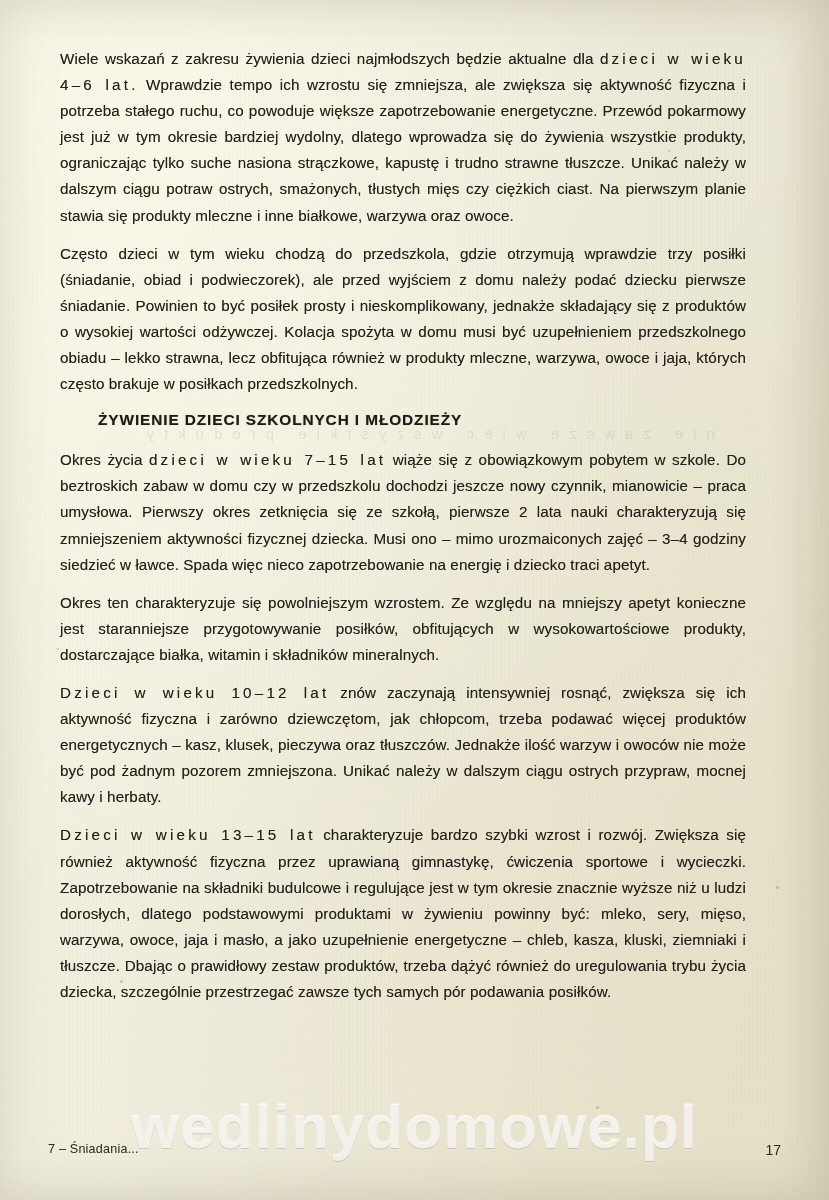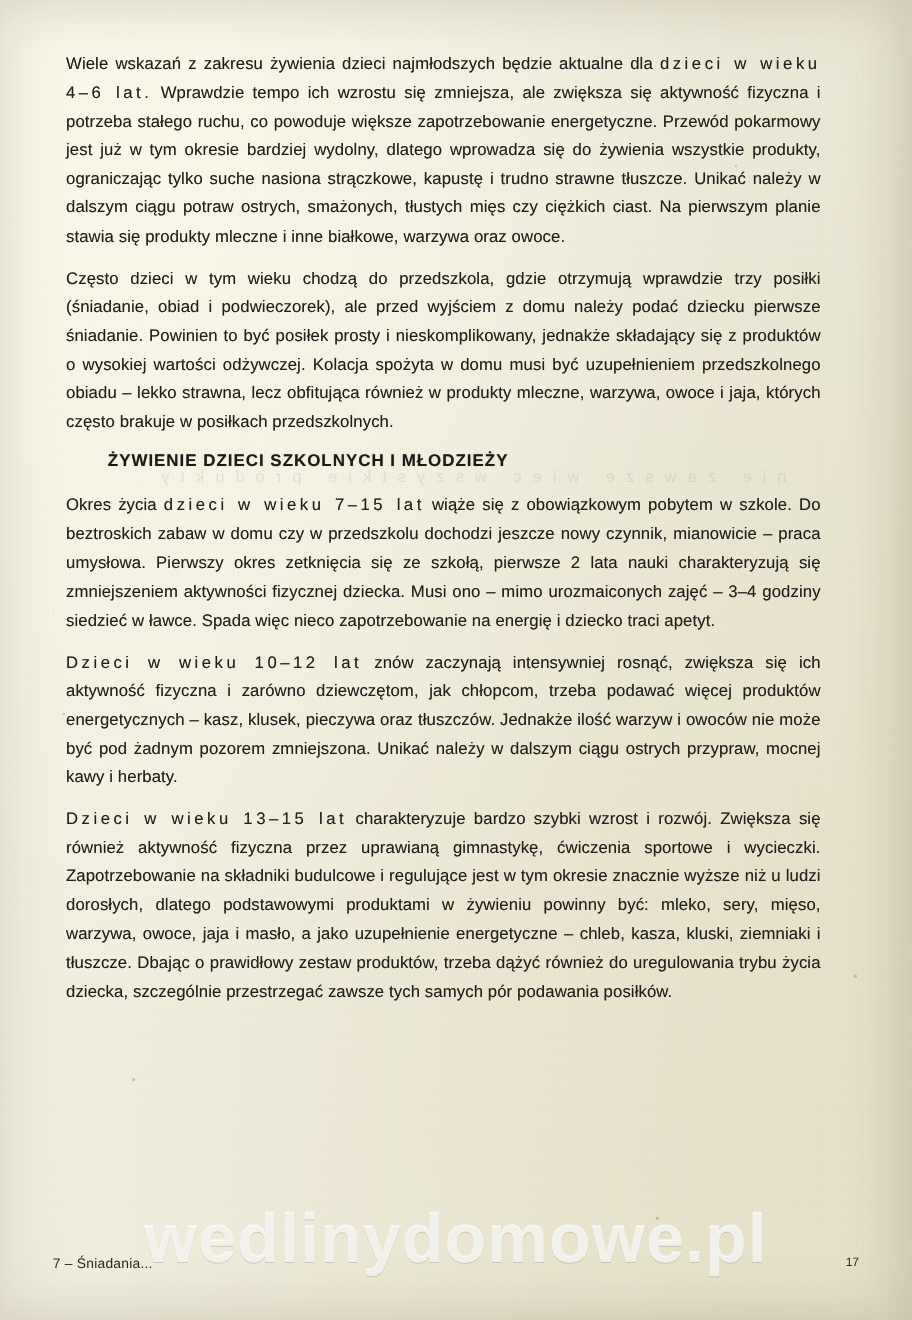--- a/index.html
+++ b/index.html
@@ -85,21 +85,21 @@
     left: 0;
     top: 0;
     font-size: 12.6px;
     color: #2b2721;
     letter-spacing: 0.2px;
   }
   .footer-right {
     position: absolute;
     right: 0;
     top: 0;
-    font-size: 11px;
+    font-size: 14px;
     color: #2b2721;
   }
 
   
   .watermark {
     position: absolute;
     left: 0;
     right: 0;
     bottom: 42px;
     text-align: center;
@@ -153,20 +153,21 @@
 <div class="content">
 
   <p class="para">Wiele wskazań z zakresu żywienia dzieci najmłodszych będzie aktualne dla <span class="spaced">dzieci w wieku 4–6 lat.</span> Wprawdzie tempo ich wzrostu się zmniejsza, ale zwiększa się aktywność fizyczna i potrzeba stałego ruchu, co powoduje większe zapotrzebowanie energetyczne. Przewód pokarmowy jest już w tym okresie bardziej wydolny, dlatego wprowadza się do żywienia wszystkie produkty, ograniczając tylko suche nasiona strączkowe, kapustę i trudno strawne tłuszcze. Unikać należy w dalszym ciągu potraw ostrych, smażonych, tłustych mięs czy ciężkich ciast. Na pierwszym planie stawia się produkty mleczne i inne białkowe, warzywa oraz owoce.</p>
 
   <p class="para">Często dzieci w tym wieku chodzą do przedszkola, gdzie otrzymują wprawdzie trzy posiłki (śniadanie, obiad i podwieczorek), ale przed wyjściem z domu należy podać dziecku pierwsze śniadanie. Powinien to być posiłek prosty i nieskomplikowany, jednakże składający się z produktów o wysokiej wartości odżywczej. Kolacja spożyta w domu musi być uzupełnieniem przedszkolnego obiadu – lekko strawna, lecz obfitująca również w produkty mleczne, warzywa, owoce i jaja, których często brakuje w posiłkach przedszkolnych.</p>
 
   <h2 class="section-heading">ŻYWIENIE DZIECI SZKOLNYCH I MŁODZIEŻY</h2>
 
   <p class="para">Okres życia <span class="spaced">dzieci w wieku 7–15 lat</span> wiąże się z obowiązkowym pobytem w szkole. Do beztroskich zabaw w domu czy w przedszkolu dochodzi jeszcze nowy czynnik, mianowicie – praca umysłowa. Pierwszy okres zetknięcia się ze szkołą, pierwsze 2 lata nauki charakteryzują się zmniejszeniem aktywności fizycznej dziecka. Musi ono – mimo urozmaiconych zajęć – 3–4 godziny siedzieć w ławce. Spada więc nieco zapotrzebowanie na energię i dziecko traci apetyt.</p>
 
+  <p class="para">Okres ten charakteryzuje się powolniejszym wzrostem. Ze względu na mniejszy apetyt konieczne jest staranniejsze przygotowywanie posiłków, obfitujących w wysokowartościowe produkty, dostarczające białka, witamin i składników mineralnych.</p>
 
   <p class="para"><span class="spaced">Dzieci w wieku 10–12 lat</span> znów zaczynają intensywniej rosnąć, zwiększa się ich aktywność fizyczna i zarówno dziewczętom, jak chłopcom, trzeba podawać więcej produktów energetycznych – kasz, klusek, pieczywa oraz tłuszczów. Jednakże ilość warzyw i owoców nie może być pod żadnym pozorem zmniejszona. Unikać należy w dalszym ciągu ostrych przypraw, mocnej kawy i herbaty.</p>
 
   <p class="para"><span class="spaced">Dzieci w wieku 13–15 lat</span> charakteryzuje bardzo szybki wzrost i rozwój. Zwiększa się również aktywność fizyczna przez uprawianą gimnastykę, ćwiczenia sportowe i wycieczki. Zapotrzebowanie na składniki budulcowe i regulujące jest w tym okresie znacznie wyższe niż u ludzi dorosłych, dlatego podstawowymi produktami w żywieniu powinny być: mleko, sery, mięso, warzywa, owoce, jaja i masło, a jako uzupełnienie energetyczne – chleb, kasza, kluski, ziemniaki i tłuszcze. Dbając o prawidłowy zestaw produktów, trzeba dążyć również do uregulowania trybu życia dziecka, szczególnie przestrzegać zawsze tych samych pór podawania posiłków.</p>
 
 </div>
 
 <div class="watermark">wedlinydomowe.pl</div>
 
 <div class="footer">

